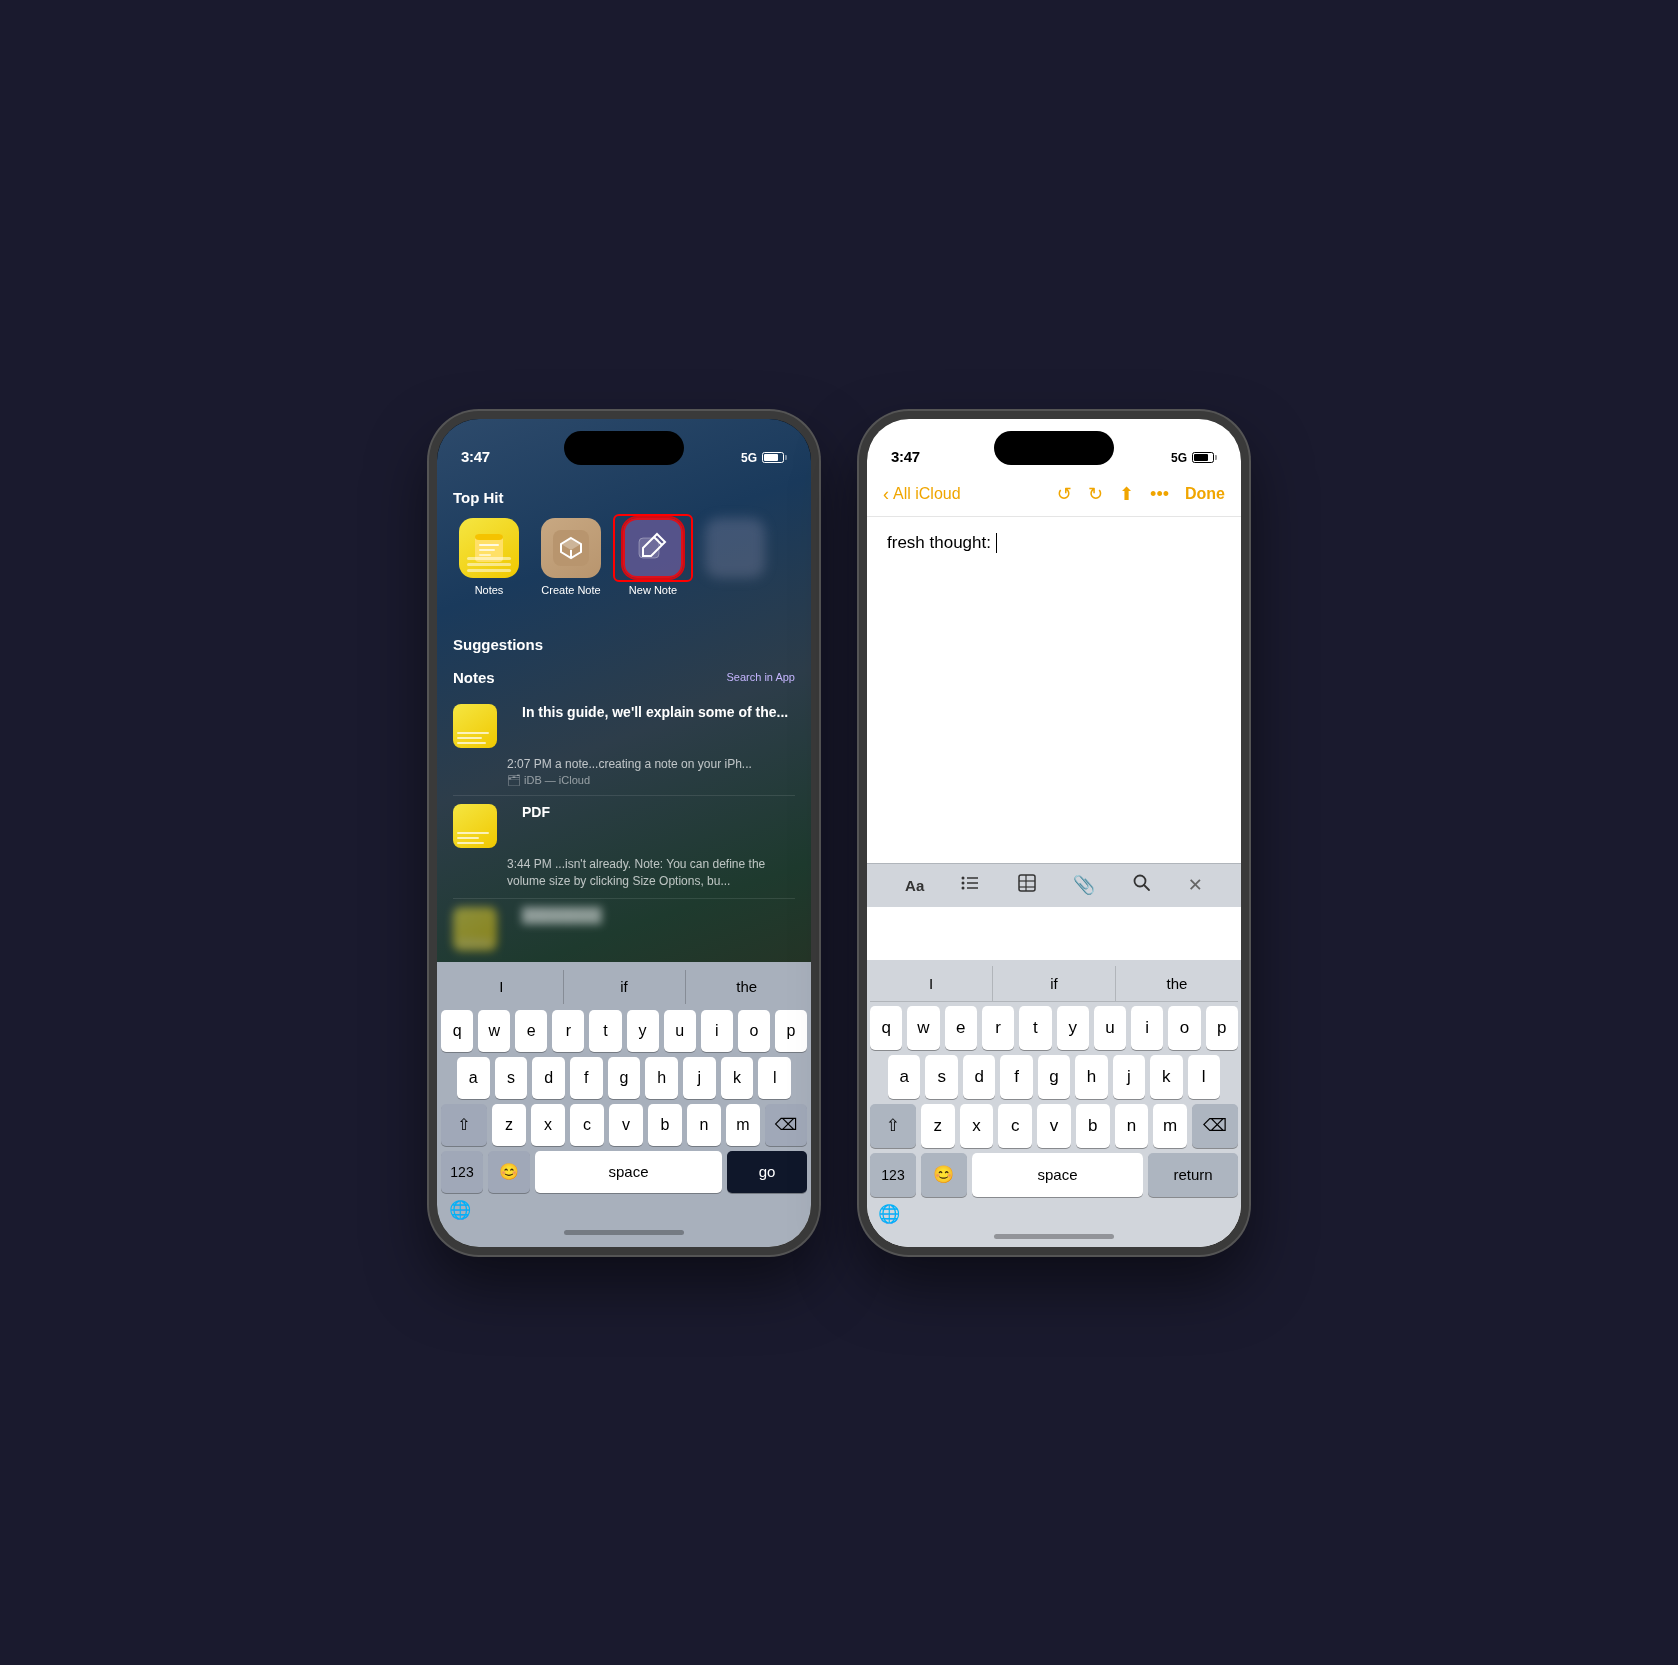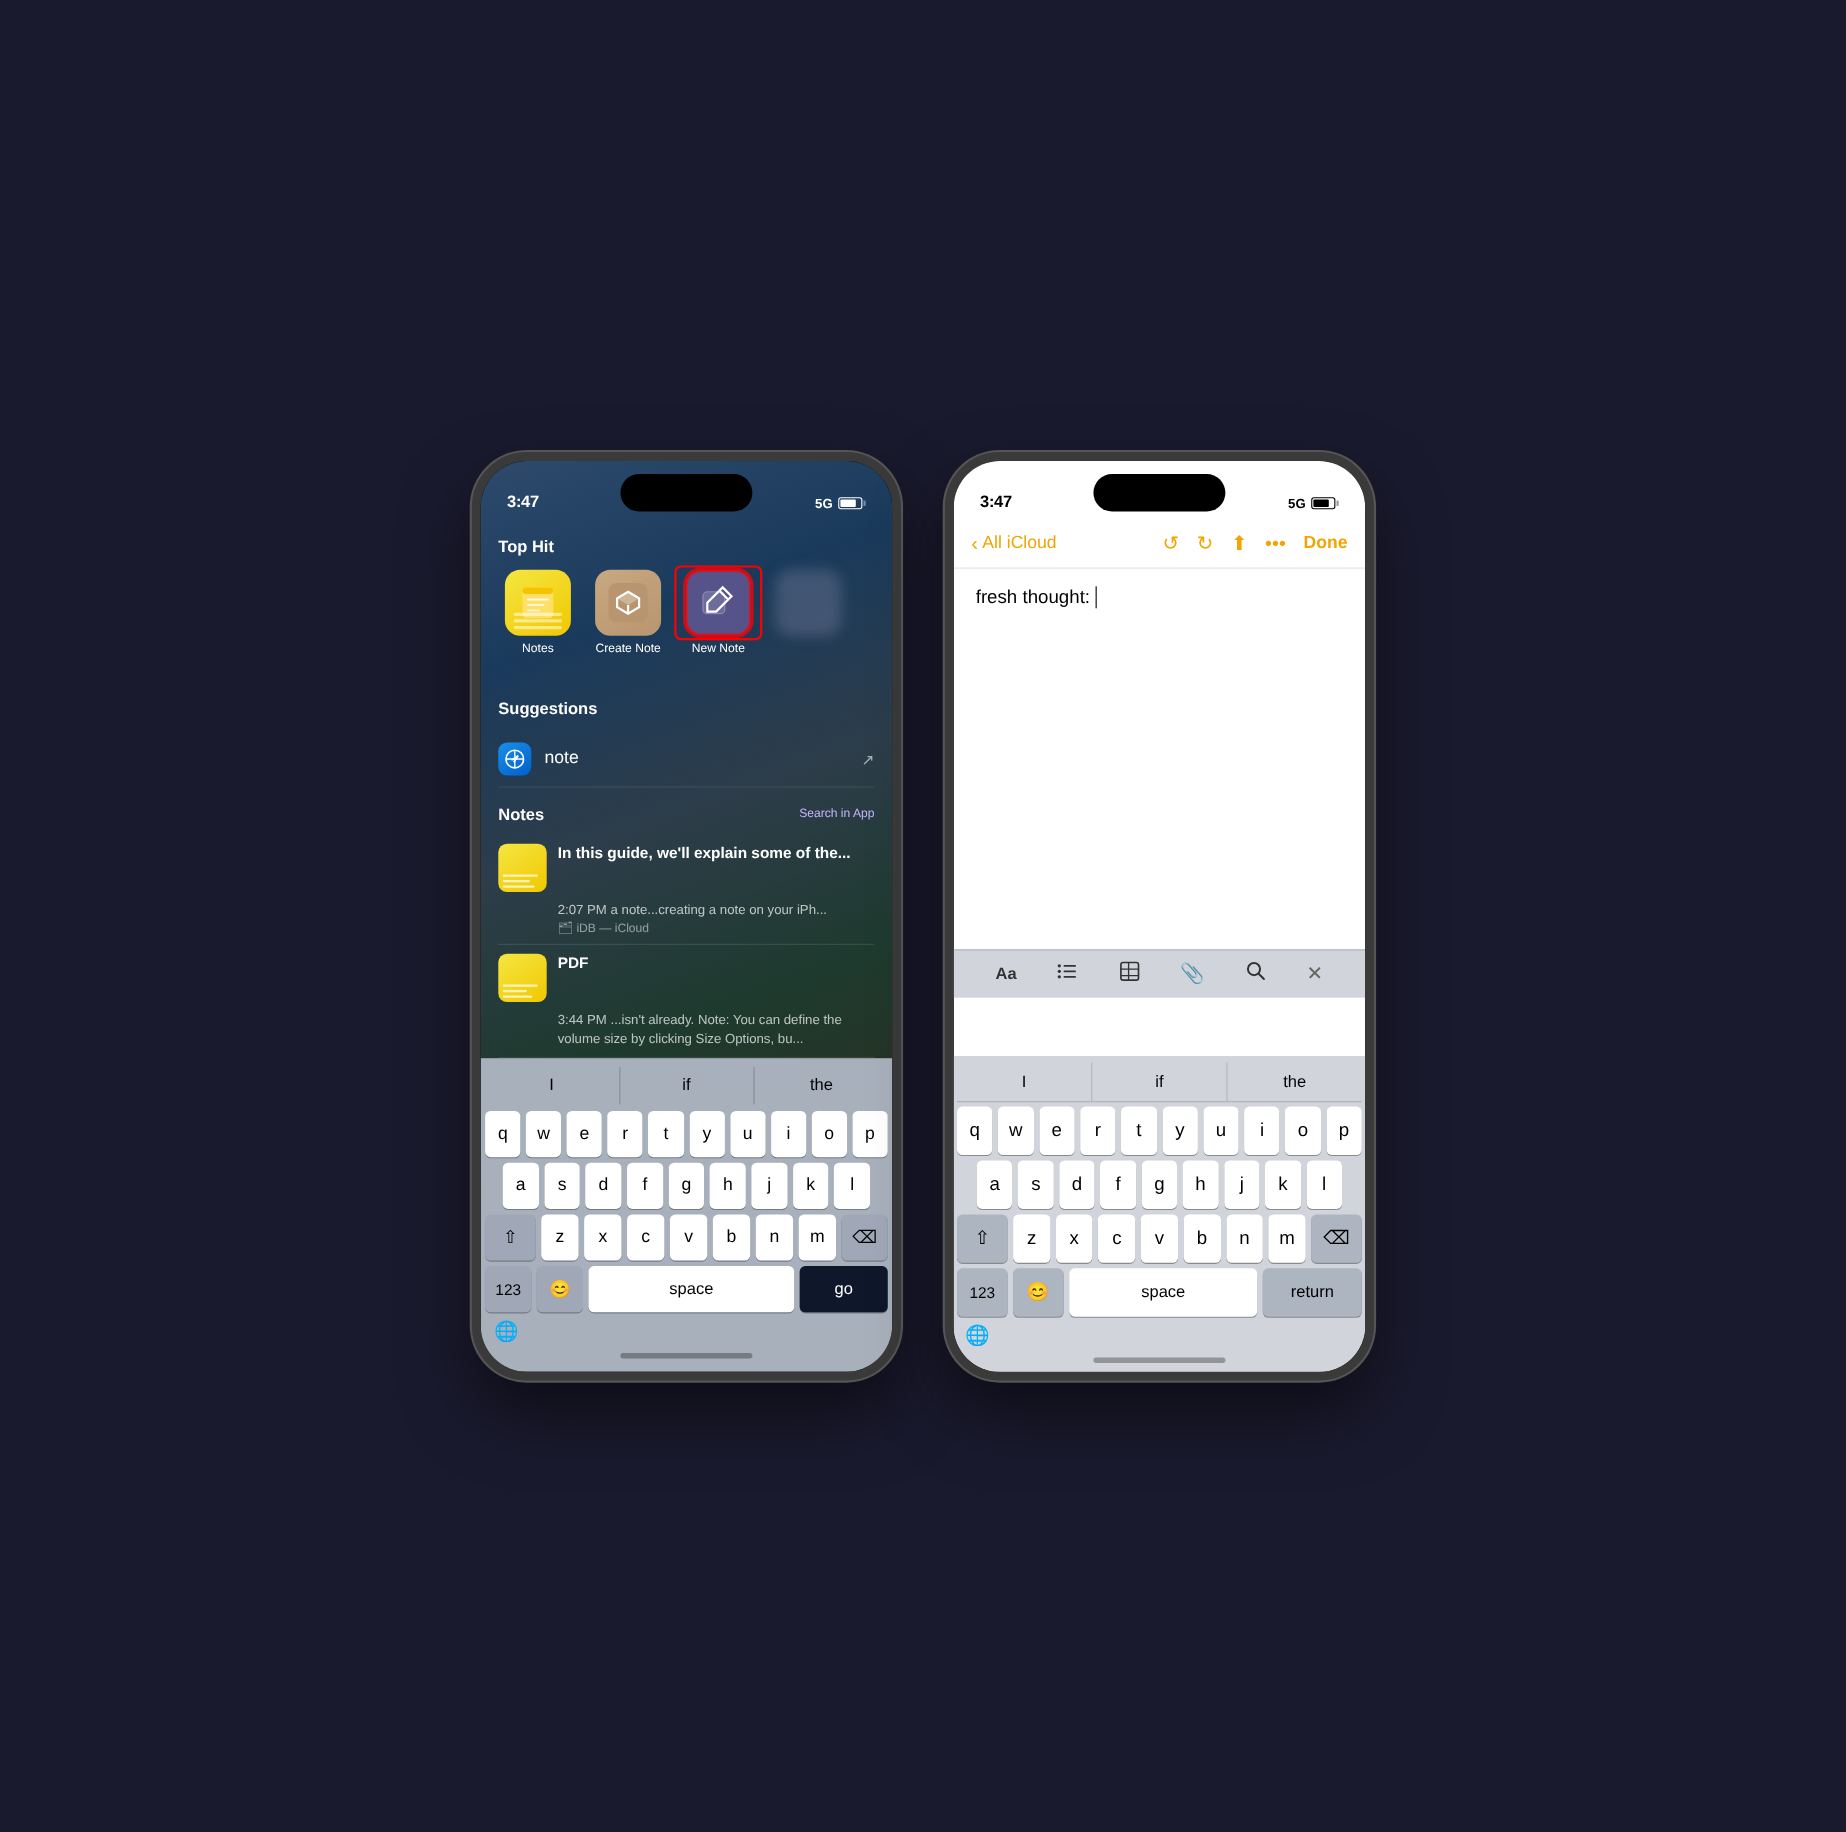--- a/index.html
+++ b/index.html
@@ -239,20 +239,21 @@
 
     .note-content {
       flex: 1;
     }
 
     .note-title {
       font-size: 14px;
       font-weight: 600;
       color: #fff;
       margin-bottom: 2px;
+      margin-left: 15px;
     }
 
     .note-preview {
       font-size: 12px;
       color: rgba(255,255,255,0.7);
       line-height: 1.4;
       margin-top: 36px;
     }
 
     .note-folder {
@@ -664,35 +665,20 @@
       </div>
 
       <div class="app-icon-item">
         <div class="app-icon" style="background:rgba(150,150,180,0.3);filter:blur(6px);"></div>
         <span class="app-icon-label"></span>
       </div>
     </div>
 
     <div class="suggestions-section">
       <div class="section-label">Suggestions</div>
-      <div class="suggestion-item">
-        <div class="suggestion-left">
-          <div class="suggestion-icon">
-            <svg width="18" height="18" viewBox="0 0 18 18">
-                <circle cx="9" cy="9" r="8" fill="none" stroke="#fff" stroke-width="1.5"></circle>
-                <line x1="9" y1="1" x2="9" y2="17" stroke="#fff" stroke-width="1.2"></line>
-                <line x1="1" y1="9" x2="17" y2="9" stroke="#fff" stroke-width="1.2"></line>
-                <path d="M12 6 L8 12" stroke="#fff" stroke-width="1.5" fill="none"></path>
-                <path d="M12 6 L6 10" stroke="#fff" stroke-width="1.5" fill="none"></path>
-              </svg>
-          </div>
-          <span class="suggestion-text">note</span>
-        </div>
-        <span class="suggestion-arrow">↗</span>
-      </div>
     </div>
 
     <div class="notes-section">
       <div class="notes-header">
         <span class="section-label" style="margin-bottom:0;">Notes</span>
         <span class="search-in-app">Search in App</span>
       </div>
 
       <div class="note-item">
         <div class="note-thumbnail">

